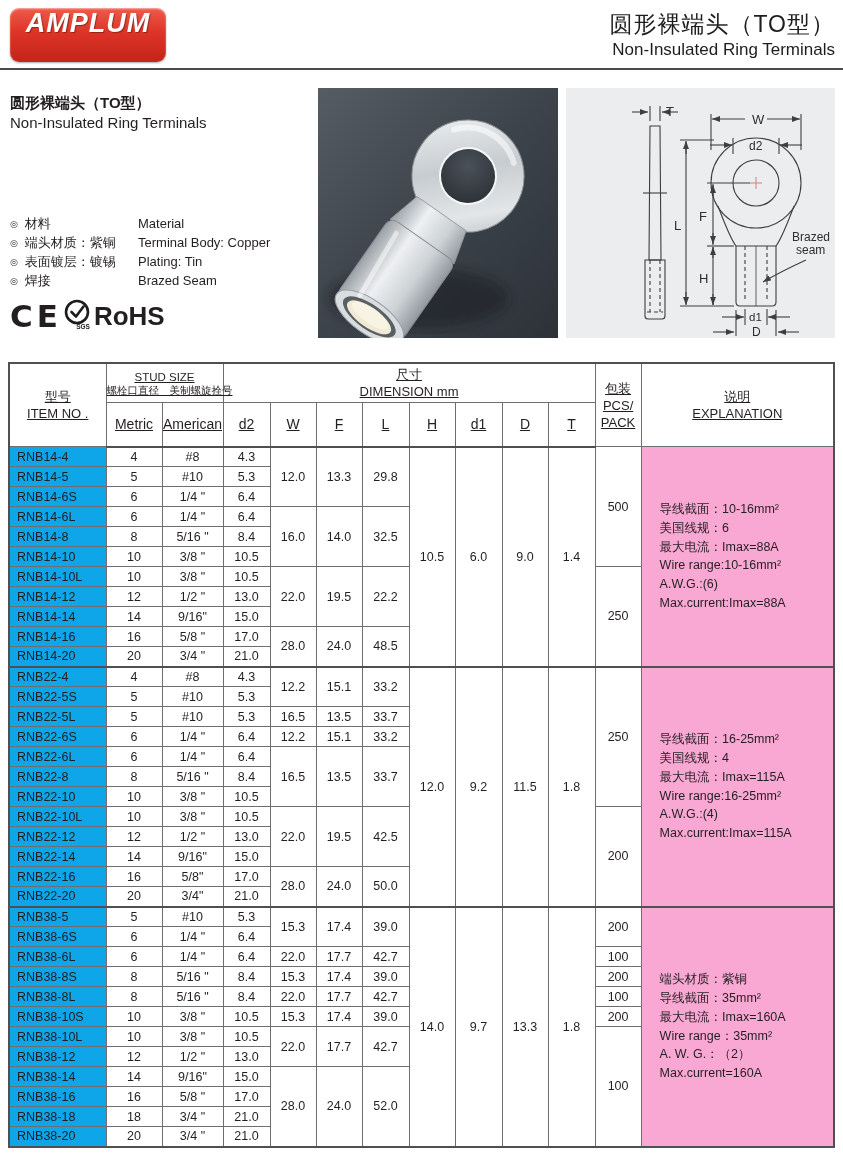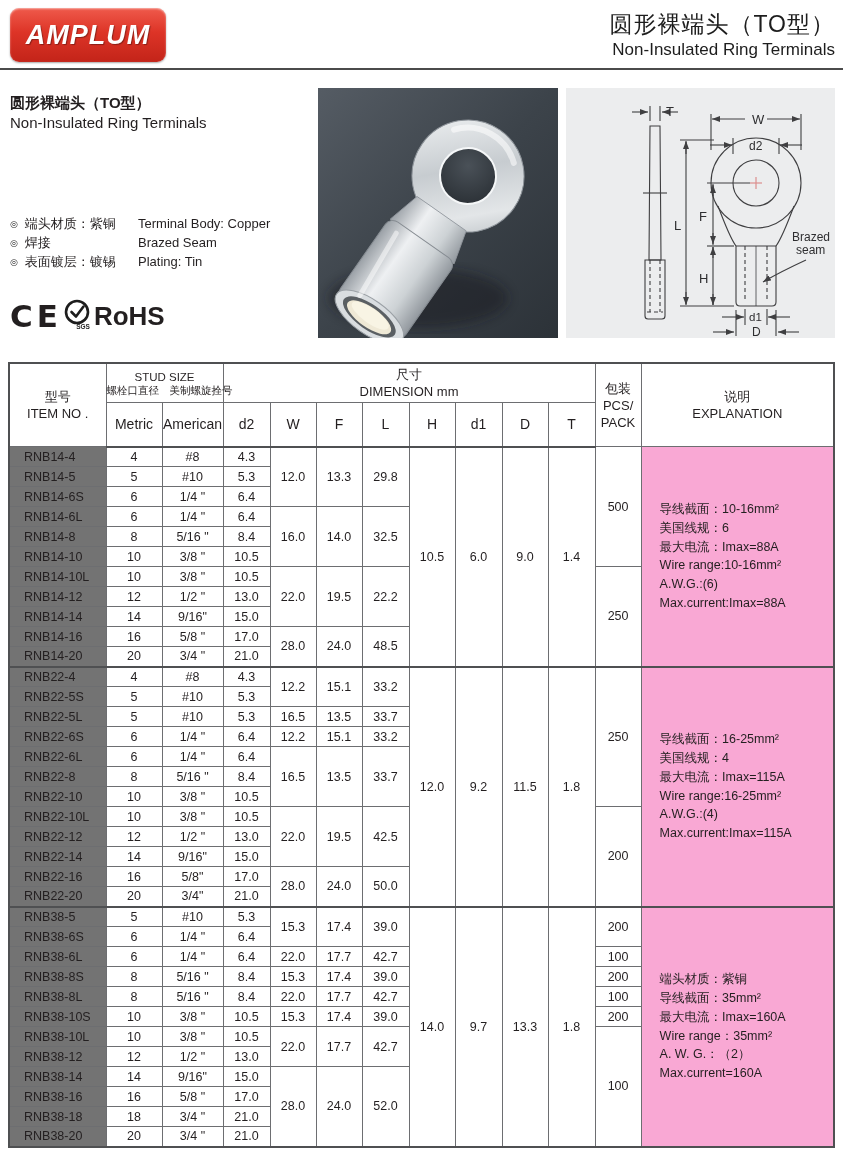--- a/index.html
+++ b/index.html
@@ -9,21 +9,21 @@
     color:#231f20; overflow:hidden;
   }
   .page { width:843px; height:1168px; position:relative; }
 
   
   .hdr { display:flex; justify-content:space-between; align-items:flex-end;
          padding:8px 8px 6px 10px; border-bottom:2px solid #4b4b4b; height:70px; }
   .logo { width:156px; height:54px; border-radius:9px;
           background:linear-gradient(180deg,#ef5a4b 0%,#dd3427 45%,#c32419 100%);
           box-shadow:inset 0 1px 2px rgba(255,255,255,.55), 0 1px 2px rgba(0,0,0,.35);
-          display:flex; align-items:center; justify-content:center; }
+          display:flex; justify-content:center; }
   .logo span { color:#fff; font-weight:bold; font-style:italic; font-size:27px;
                letter-spacing:1px; text-shadow:1px 1px 1px rgba(0,0,0,.35); }
   .hdr-titles { text-align:right; line-height:1.25; padding-bottom:2px; }
   .hdr-zh { font-size:23px; color:#1d1d1d; letter-spacing:1px; }
   .hdr-en { font-size:17px; color:#1d1d1d; }
 
   
   .content { display:flex; margin:18px 8px 0 8px; height:250px; }
   .info { width:310px; position:relative; padding:6px 4px 0 2px; }
   .info-zh { font-size:15px; font-weight:bold; }
@@ -36,28 +36,28 @@
   .ce { font-size:31px; font-weight:bold; letter-spacing:4px; font-family:"DejaVu Sans",sans-serif; }
   .rohs { font-size:26px; font-weight:bold; }
   .photo { width:240px; height:250px; }
   .diagram { width:269px; height:250px; margin-left:8px; }
 
   
   table.spec { border-collapse:collapse; table-layout:fixed; width:827px;
                margin:24px 8px 0 8px; border:2px solid #4f5052; }
   table.spec th, table.spec td { border:1px solid #6d6e71; text-align:center;
                vertical-align:middle; font-weight:normal; }
-  table.spec thead th { padding:2px 0; }
+  table.spec thead th { padding:2px 0;text-decoration:underline; }
   table.spec thead tr.h2 th { border-bottom:2px solid #4f5052; height:44px; font-size:14px; }
   .th-zh { font-size:13px; line-height:17px; }
   .th-en { font-size:13px; line-height:17px; }
   .th-stud-en { font-size:11.5px; line-height:14px; }
   .th-stud-zh { font-size:10.5px; line-height:13px; white-space:pre; }
   table.spec td { height:20px; font-size:12.5px; padding:0 1px; }
-  table.spec td.item { text-align:left; padding-left:14px; background:#737373; }
+  table.spec td.item { text-align:left; padding-left:7px; background:#0ea5e9; }
   table.spec td.expl { text-align:left; padding-left:18px; font-size:12.5px; line-height:1.5; background:#f9a8d4; }
   table.spec tr.group-start td { border-top:2px solid #4f5052; }
 
   svg text { font-family:"Liberation Sans","DejaVu Sans",sans-serif; }
 </style>
 </head>
 <body>
 
 <div class="page">
 
@@ -72,30 +72,34 @@
   </div>
 
   <div class="content">
 
     <div class="info">
       <div class="info-zh">圆形裸端头（TO型）</div>
       <div class="info-en">Non-Insulated Ring Terminals</div>
 
       <div class="materials">
         <div class="mat-row">
+          <span class="zh">材料</span>
+          <span class="en">Material</span>
+        </div>
+        <div class="mat-row">
           <span class="zh">端头材质：紫铜</span>
           <span class="en">Terminal Body: Copper</span>
         </div>
         <div class="mat-row">
+          <span class="zh">表面镀层：镀锡</span>
+          <span class="en">Plating: Tin</span>
+        </div>
+        <div class="mat-row">
           <span class="zh">焊接</span>
           <span class="en">Brazed Seam</span>
-        </div>
-        <div class="mat-row">
-          <span class="zh">表面镀层：镀锡</span>
-          <span class="en">Plating: Tin</span>
         </div>
       </div>
 
       <div class="certs">
         <span class="ce">CE</span>
         <svg width="32" height="34" viewBox="0 0 32 34">
           <circle cx="15" cy="13" r="11" fill="none" stroke="#1d1d1d" stroke-width="2.6"></circle>
           <path d="M9.5,13 L14,17.5 L21.5,7.5" fill="none" stroke="#1d1d1d" stroke-width="2.6" stroke-linecap="round" stroke-linejoin="round"></path>
           <text x="21" y="30" font-size="6.5" font-weight="bold" text-anchor="middle" fill="#1d1d1d">SGS</text>
         </svg>

